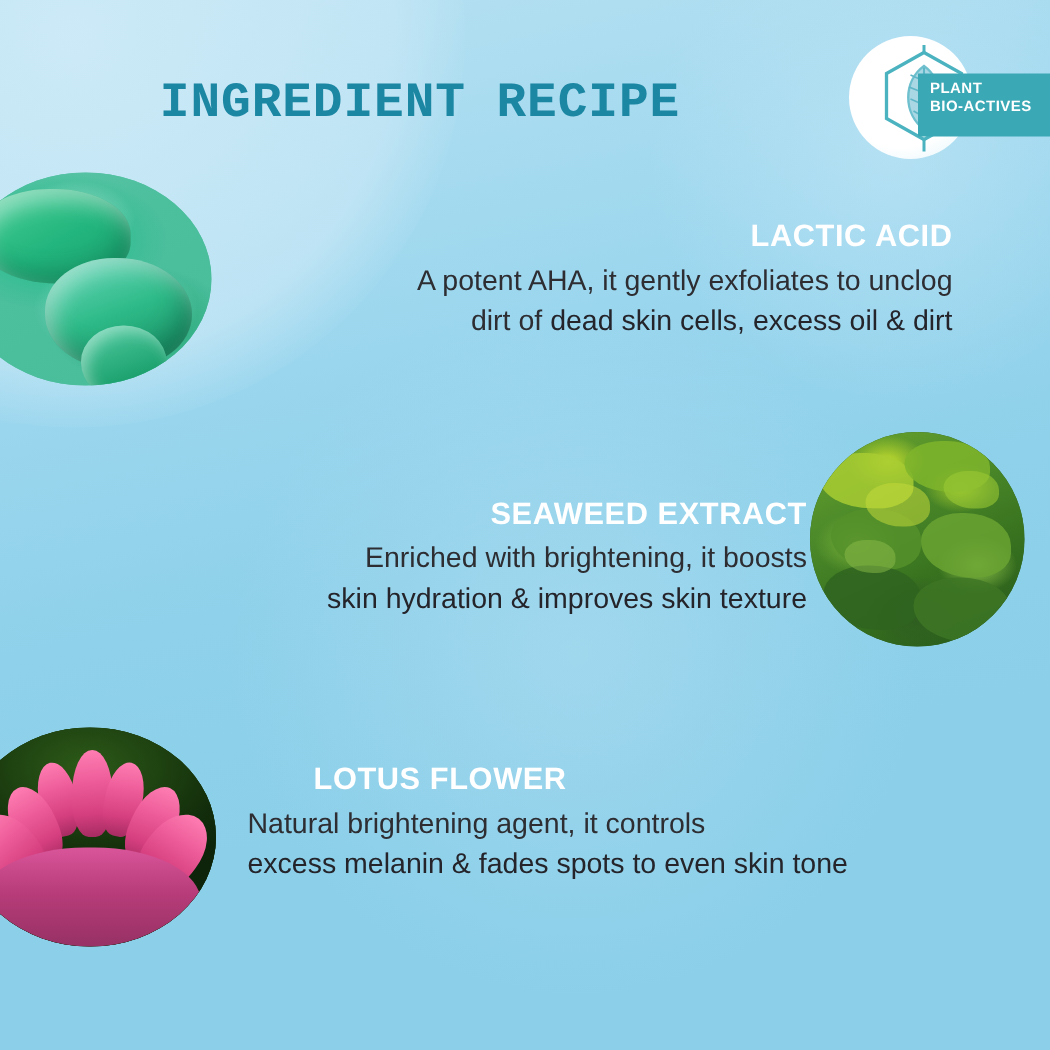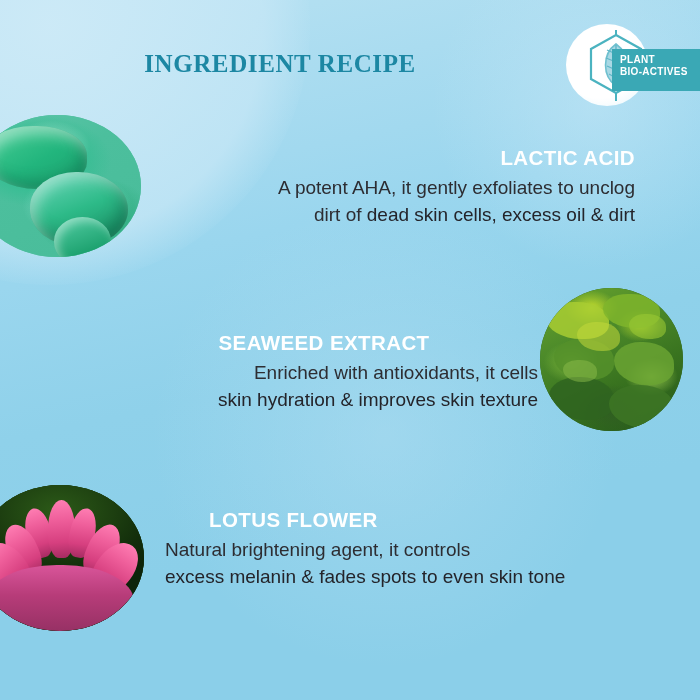--- a/index.html
+++ b/index.html
@@ -23,22 +23,22 @@
     background:radial-gradient(circle at 50% 50%, rgba(182,224,243,.45) 0%, rgba(175,221,242,0) 70%);
   }
   #blob-right{
     left:430px;top:-60px;width:330px;height:330px;
     background:radial-gradient(circle at 50% 50%, rgba(200,232,247,.5) 0%, rgba(190,228,245,0) 70%);
   }
 
   
   #title{
     position:absolute;left:0;top:50px;width:560px;text-align:center;
-    font-size:25px;font-weight:700;letter-spacing:.6px;color:#1c87a3;
-    font-family:Liberation Serif, serif;
+    font-size:33px;font-weight:700;letter-spacing:.6px;color:#1c87a3;
+    font-family:Liberation Mono, monospace;
   }
 
   
   #badge{position:absolute;left:566px;top:24px;width:134px;height:82px;}
   #badge-disc{
     position:absolute;left:0;top:0;width:82px;height:82px;border-radius:50%;
     background:radial-gradient(circle at 42% 38%, #ffffff 0%, #ffffff 62%, #f1fafd 78%, #e3f4fa 100%);
   }
   #badge-hex{position:absolute;left:14px;top:6px;width:72px;height:72px;}
   #badge-banner{
@@ -107,21 +107,21 @@
   
   .block{position:absolute;}
   .head{font-size:20.5px;font-weight:700;color:#ffffff;letter-spacing:.4px;line-height:26px;}
   .body{font-size:19px;color:#2d2d32;line-height:26.5px;font-weight:400;}
   .body b{font-weight:400;color:#24242a;margin-top:32px;}
 
   #block-lactic{left:165px;top:145px;width:470px;text-align:right;}
   #block-lactic .head{margin-bottom:4px;}
 
   #block-seaweed{left:110px;top:330px;width:428px;text-align:right;}
-  #block-seaweed .head{margin-bottom:4px;text-align:center;}
+  #block-seaweed .head{margin-bottom:4px;}
 
   #block-lotus{left:165px;top:507px;width:510px;text-align:left;}
   #block-lotus .head{margin-bottom:4px;margin-left:44px;}
 </style>
 </head>
 <body>
 
 <div id="poster">
 
   <div class="blob" id="blob-topleft"></div>
@@ -181,21 +181,21 @@
       <div class="frond" style="left:48%;top:68%;width:46%;height:30%;background:#3d7524;"></div>
       <div class="frond" style="left:26%;top:24%;width:30%;height:20%;background:#c2d83a;opacity:.55;"></div>
       <div class="frond" style="left:62%;top:18%;width:26%;height:18%;background:#9ac833;opacity:.6;"></div>
       <div class="frond" style="left:16%;top:50%;width:24%;height:16%;background:#8cbb4a;opacity:.5;"></div>
     </div>
   </div>
 
   <div class="block" id="block-seaweed">
     <div class="head">SEAWEED EXTRACT</div>
     <div class="body">
-      <span>Enriched with antioxidants, it cells</span><br>
+      <span>Enriched with brightening, it boosts</span><br>
       <b>skin hydration &amp; improves skin texture</b>
     </div>
   </div>
 
   <div class="photo" id="photo-lotus">
     <div class="inner">
       <div class="petal pink" style="left:30%;top:16%;width:15%;height:34%;transform:rotate(-12deg);"></div>
       <div class="petal pink" style="left:43%;top:10%;width:16%;height:40%;"></div>
       <div class="petal pink" style="left:56%;top:16%;width:15%;height:34%;transform:rotate(12deg);"></div>
       <div class="petal pink" style="left:19%;top:26%;width:18%;height:38%;transform:rotate(-24deg);"></div>

